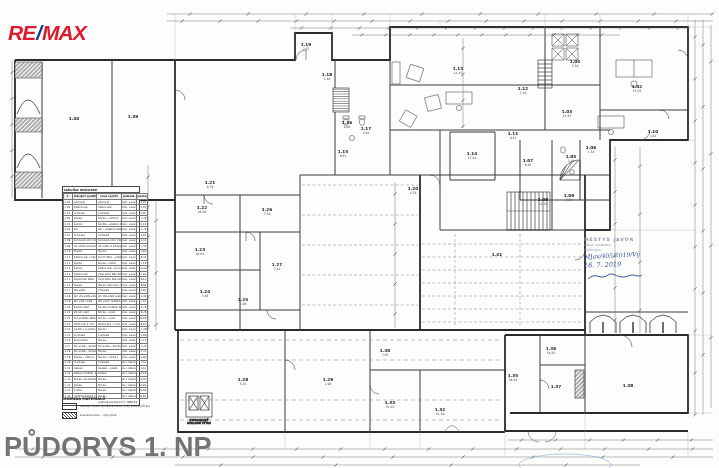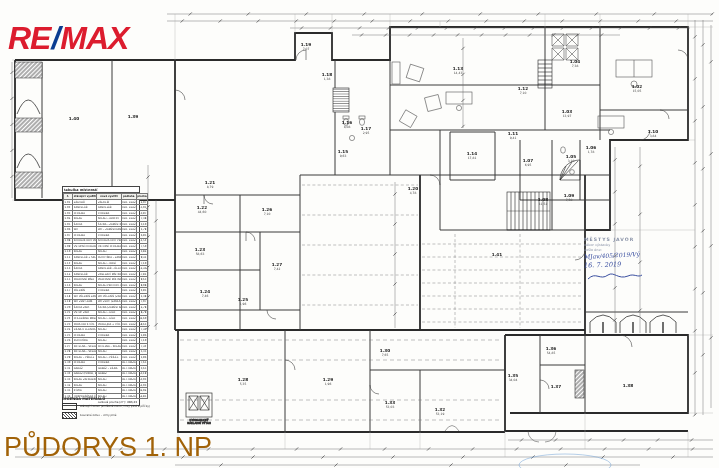--- a/index.html
+++ b/index.html
@@ -2,26 +2,26 @@
 <html><head>
 <meta charset="utf-8">
 <style>
   html,body{margin:0;padding:0;}
   body{
     width:719px;height:468px;position:relative;overflow:hidden;
     background:#fdfdfb;font-family:"DejaVu Sans",sans-serif;
   }
   
   .logo{position:absolute;left:8px;top:22px;font-family:"Liberation Sans",sans-serif;
-    font-weight:bold;font-style:italic;font-size:32px;letter-spacing:-1px;line-height:1;}
+    font-weight:bold;font-style:italic;font-size:21px;letter-spacing:-1px;line-height:1;}
   .logo .re,.logo .max{color:#dc1c2e;}
   .logo .slash{color:#0b3d91;padding:0 1px;}
   
   .page-title{position:absolute;left:4px;top:432px;font-family:"Liberation Sans",sans-serif;
-    font-weight:400;font-size:27px;color:#a16207;letter-spacing:0px;}
+    font-weight:700;font-size:27px;color:#737373;letter-spacing:0px;}
   
   svg.plan{position:absolute;left:0;top:0;}
   .room-id{font:bold 4.2px "DejaVu Sans",sans-serif;fill:#222;text-anchor:middle;}
   .room-sub{font:3px "DejaVu Sans",sans-serif;fill:#444;text-anchor:middle;}
   .tinytxt{font:2.7px "DejaVu Sans",sans-serif;fill:#333;text-anchor:middle;}
   
   .rtab{position:absolute;left:62px;top:186px;width:76px;border:0.8px solid #444;background:#fff;}
   .rtab .ttl{font:bold 3.4px "DejaVu Sans",sans-serif;color:#222;border-bottom:0.6px solid #555;
     padding:0.6px 1px;}
   table.rt{border-collapse:collapse;width:100%;table-layout:fixed;}

